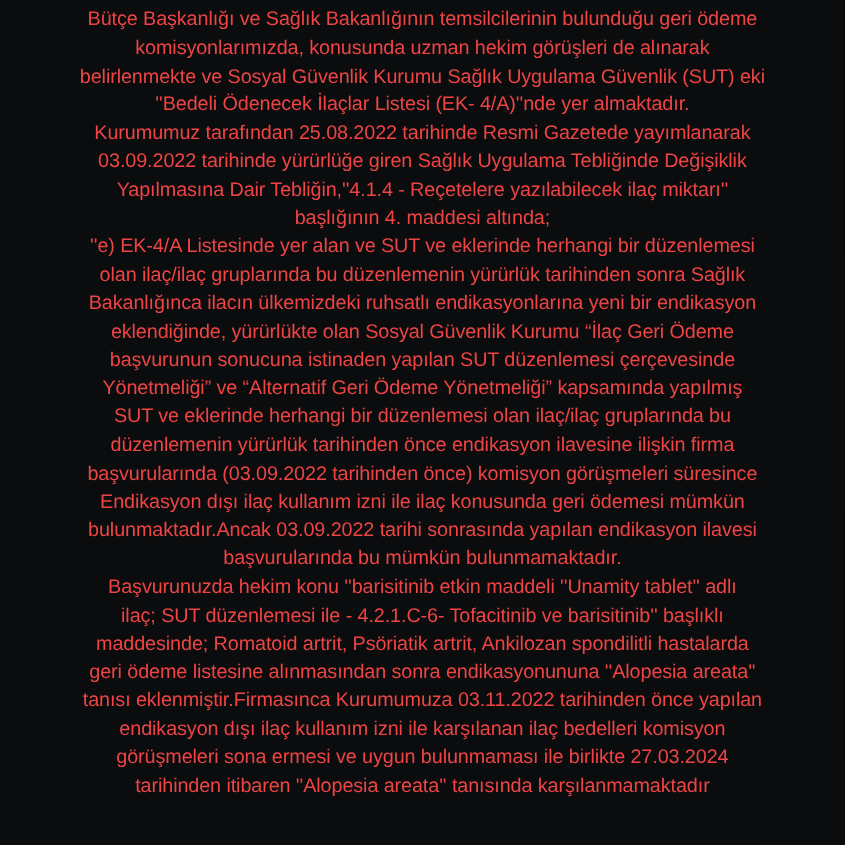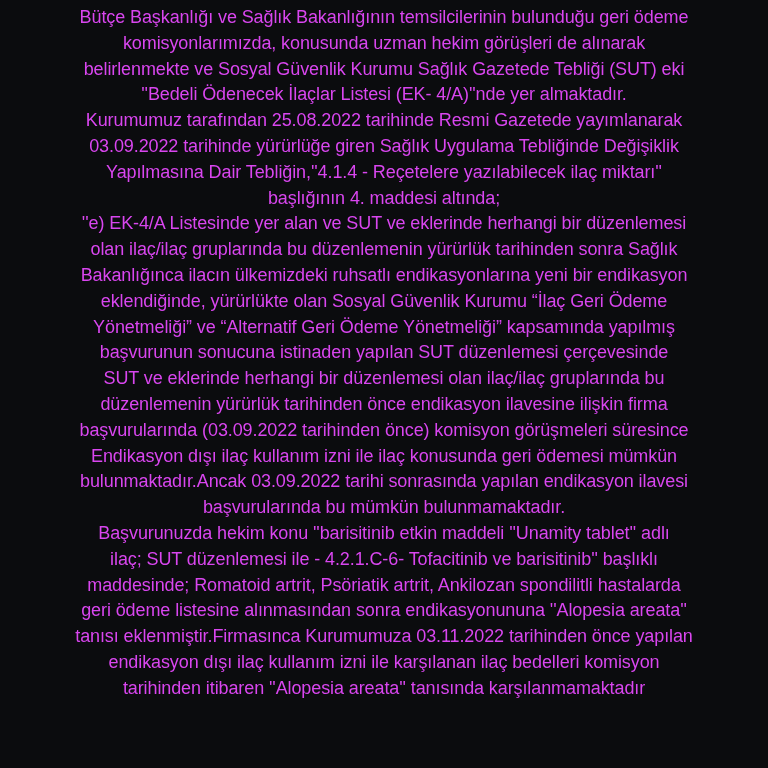--- a/index.html
+++ b/index.html
@@ -16,47 +16,48 @@
     background: #0b0c0e;
     font-family: "Liberation Sans", "DejaVu Sans", sans-serif;
   }
   .text-line {
     text-align: center;
     white-space: nowrap;
     font-size: 18px;
     line-height: 25.8px;
     font-weight: 400;
     letter-spacing: -0.1px;
-    color: #d946ef;
+    color: #ef4444;
   }
 </style>
 </head>
 <body>
 
 <div class="page">
   <div class="text-line">Bütçe Başkanlığı ve Sağlık Bakanlığının temsilcilerinin bulunduğu geri ödeme</div>
   <div class="text-line">komisyonlarımızda, konusunda uzman hekim görüşleri de alınarak</div>
-  <div class="text-line">belirlenmekte ve Sosyal Güvenlik Kurumu Sağlık Gazetede Tebliği (SUT) eki</div>
+  <div class="text-line">belirlenmekte ve Sosyal Güvenlik Kurumu Sağlık Uygulama Güvenlik (SUT) eki</div>
   <div class="text-line">''Bedeli Ödenecek İlaçlar Listesi (EK- 4/A)''nde yer almaktadır.</div>
   <div class="text-line">Kurumumuz tarafından 25.08.2022 tarihinde Resmi Gazetede yayımlanarak</div>
   <div class="text-line">03.09.2022 tarihinde yürürlüğe giren Sağlık Uygulama Tebliğinde Değişiklik</div>
   <div class="text-line">Yapılmasına Dair Tebliğin,''4.1.4 - Reçetelere yazılabilecek ilaç miktarı''</div>
   <div class="text-line">başlığının 4. maddesi altında;</div>
   <div class="text-line">''e) EK-4/A Listesinde yer alan ve SUT ve eklerinde herhangi bir düzenlemesi</div>
   <div class="text-line">olan ilaç/ilaç gruplarında bu düzenlemenin yürürlük tarihinden sonra Sağlık</div>
   <div class="text-line">Bakanlığınca ilacın ülkemizdeki ruhsatlı endikasyonlarına yeni bir endikasyon</div>
   <div class="text-line">eklendiğinde, yürürlükte olan Sosyal Güvenlik Kurumu “İlaç Geri Ödeme</div>
+  <div class="text-line">başvurunun sonucuna istinaden yapılan SUT düzenlemesi çerçevesinde</div>
   <div class="text-line">Yönetmeliği” ve “Alternatif Geri Ödeme Yönetmeliği” kapsamında yapılmış</div>
-  <div class="text-line">başvurunun sonucuna istinaden yapılan SUT düzenlemesi çerçevesinde</div>
   <div class="text-line">SUT ve eklerinde herhangi bir düzenlemesi olan ilaç/ilaç gruplarında bu</div>
   <div class="text-line">düzenlemenin yürürlük tarihinden önce endikasyon ilavesine ilişkin firma</div>
   <div class="text-line">başvurularında (03.09.2022 tarihinden önce) komisyon görüşmeleri süresince</div>
   <div class="text-line">Endikasyon dışı ilaç kullanım izni ile ilaç konusunda geri ödemesi mümkün</div>
   <div class="text-line">bulunmaktadır.Ancak 03.09.2022 tarihi sonrasında yapılan endikasyon ilavesi</div>
   <div class="text-line">başvurularında bu mümkün bulunmamaktadır.</div>
   <div class="text-line">Başvurunuzda hekim konu ''barisitinib etkin maddeli ''Unamity tablet'' adlı</div>
   <div class="text-line">ilaç; SUT düzenlemesi ile - 4.2.1.C-6- Tofacitinib ve barisitinib'' başlıklı</div>
   <div class="text-line">maddesinde; Romatoid artrit, Psöriatik artrit, Ankilozan spondilitli hastalarda</div>
   <div class="text-line">geri ödeme listesine alınmasından sonra endikasyonununa ''Alopesia areata''</div>
   <div class="text-line">tanısı eklenmiştir.Firmasınca Kurumumuza 03.11.2022 tarihinden önce yapılan</div>
   <div class="text-line">endikasyon dışı ilaç kullanım izni ile karşılanan ilaç bedelleri komisyon</div>
+  <div class="text-line">görüşmeleri sona ermesi ve uygun bulunmaması ile birlikte 27.03.2024</div>
   <div class="text-line">tarihinden itibaren ''Alopesia areata'' tanısında karşılanmamaktadır</div>
 </div>
 
 </body></html>

